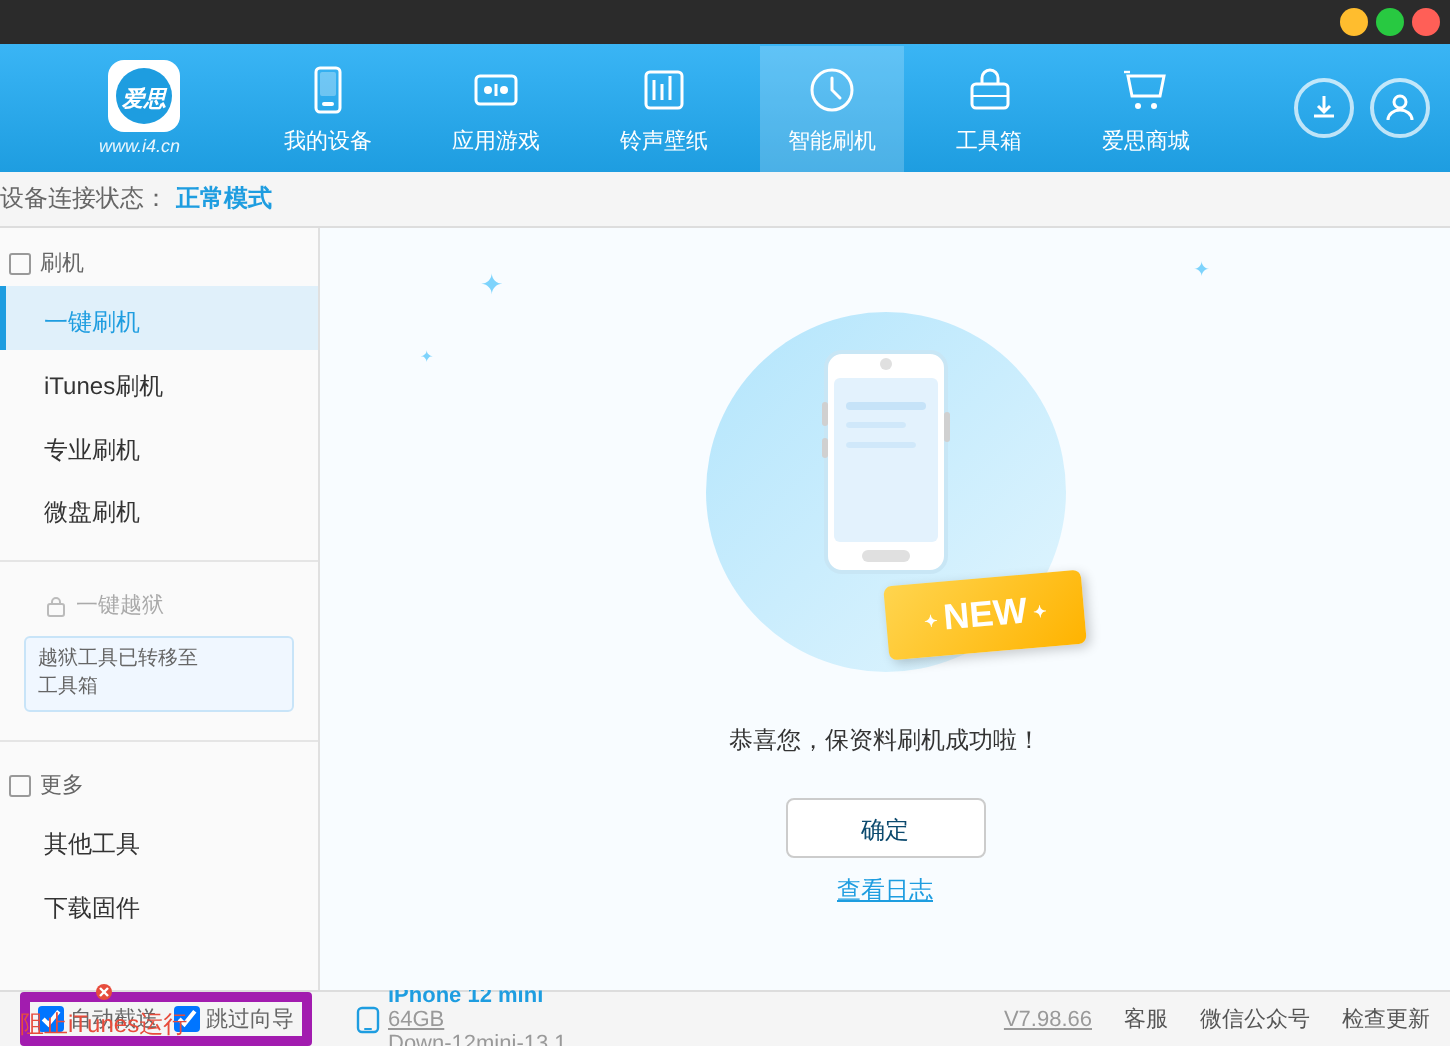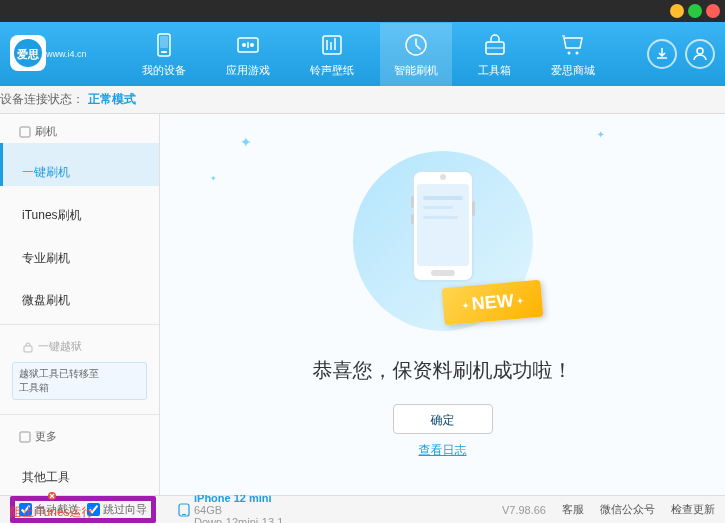--- a/index.html
+++ b/index.html
@@ -28,24 +28,25 @@
     .header {
       height: 64px;
       background: linear-gradient(180deg, #3ab5f5 0%, #1e9de0 100%);
       display: flex;
       align-items: center;
       padding: 0 10px;
     }
     .logo {
       width: 80px;
       display: flex;
-      flex-direction: row;
-      align-items: center;
+      flex-direction: column;
+      align-items: flex-end;
       color: white;
       font-size: 10px;
+      font-style: italic;
     }
     .logo-icon {
       width: 36px; height: 36px;
       background: #fff;
       border-radius: 8px;
       display: flex; align-items: center; justify-content: center;
       color: #1e9de0;
       font-weight: bold;
       font-size: 14px;
       margin-bottom: 2px;
@@ -118,27 +119,27 @@
       border-right: 1px solid #e0e0e0;
       overflow-y: auto;
       flex-shrink: 0;
     }
     .sidebar-section {
       padding: 6px 0;
     }
     .sidebar-section-header {
       display: flex;
       align-items: center;
-      padding: 4px 19px;
+      padding: 4px 4px;
       color: #666;
       font-size: 11px;
       gap: 4px;
     }
     .sidebar-item {
-      padding: 21px 12px 5px 22px;
+      padding: 10px 12px 5px 22px;
       color: #333;
       cursor: pointer;
       font-size: 12px;
       line-height: 1.4;
     }
     .sidebar-item.active {
       background: #e0f0fa;
       color: #1e9de0;
       border-left: 3px solid #1e9de0;
       padding-left: 19px;
@@ -224,21 +225,21 @@
     }
     .new-banner::before, .new-banner::after {
       content: '✦';
       font-size: 8px;
       vertical-align: middle;
       margin: 0 3px;
     }
 
     
     .success-text {
-      font-size: 20px;
+      font-size: 12px;
       color: #333;
       margin-bottom: 20px;
       font-weight: normal;
     }
 
     
     .btn-confirm {
       display: block;
       width: 100px;
       height: 30px;
@@ -270,21 +271,21 @@
       padding: 0 10px;
       font-size: 11px;
       color: #666;
     }
     .bottom-bar .bottom-left { flex: 1; display: flex; align-items: center; gap: 12px; }
     .bottom-bar .bottom-right { display: flex; align-items: center; gap: 16px; }
     .checkbox-item { display: flex; align-items: center; gap: 3px; cursor: pointer; }
     .checkbox-item input { margin: 0; }
     .device-info { display: flex; align-items: center; gap: 4px; margin-left: 10px; }
     .device-name { color: #1e9de0; font-weight: bold; font-size: 11px; }
-    .version-info { color: #999; font-size: 11px; }
+    .version-info { color: #999; font-size: 11px; text-decoration: underline; }
     .bottom-link { color: #555; cursor: pointer; font-size: 11px; }
 
     .no-itunes {
       display: flex;
       align-items: center;
       gap: 3px;
       color: #e74c3c;
       font-size: 12px;
       flex-direction: column;
     }

